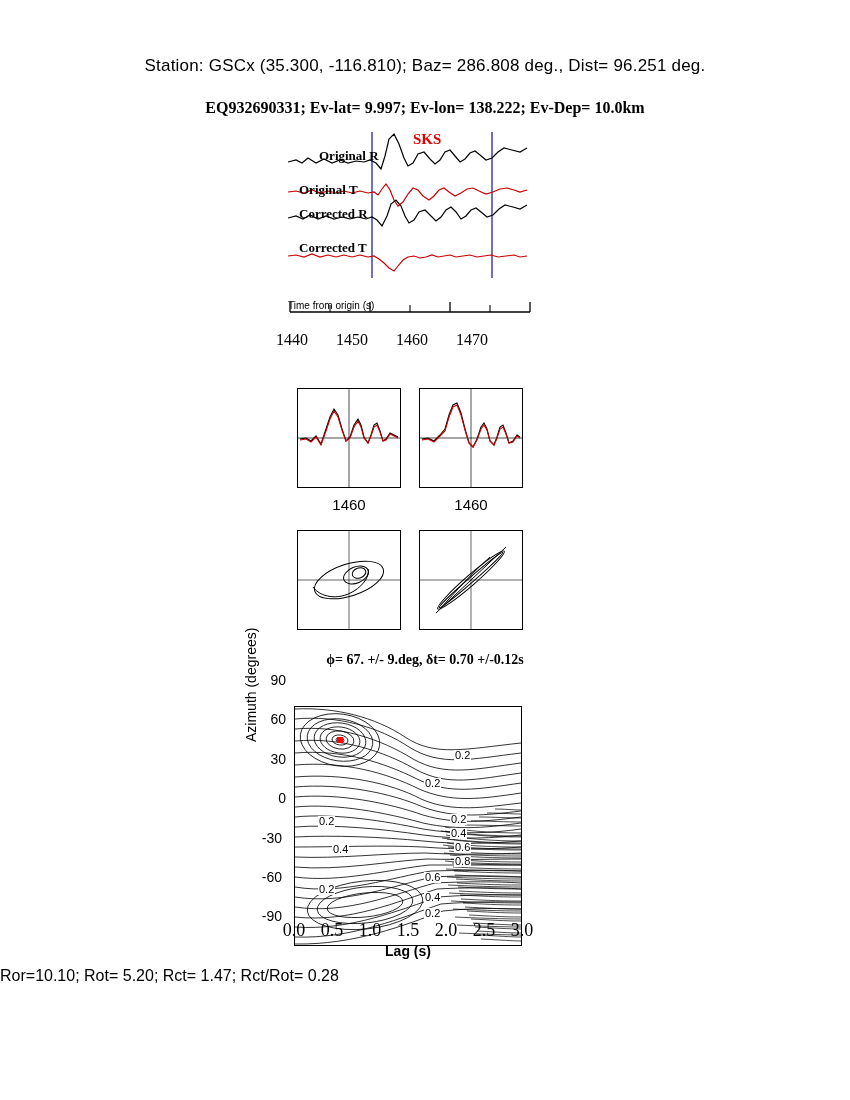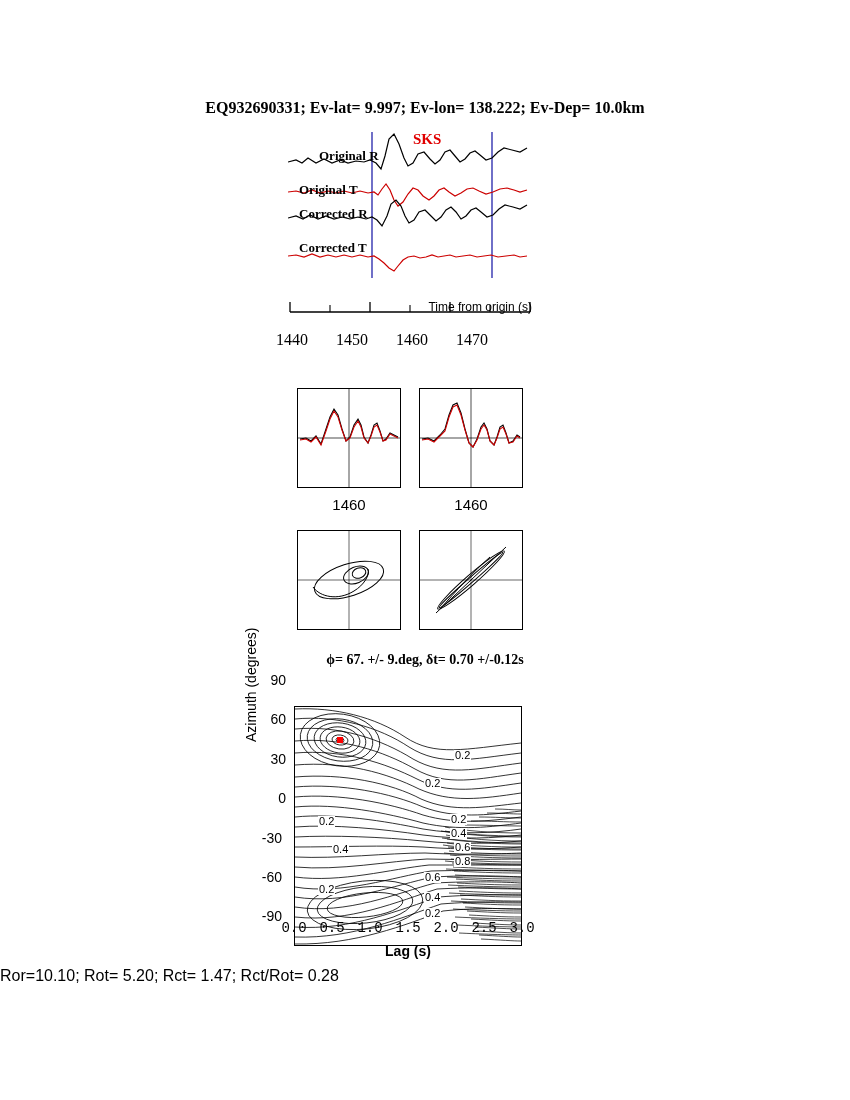--- a/index.html
+++ b/index.html
@@ -73,22 +73,22 @@
   
   .time-axis {
     position: absolute;
     left: 288px; top: 296px;
     width: 244px; height: 22px;
   }
   .time-title {
     position: absolute;
     left: 288px; top: 300px;
     width: 244px;
-    text-align: right;
-    font-size: 12px;
+    text-align: left;
+    font-size: 10px;
     font-family: "Liberation Sans", sans-serif;
   }
   .time-ticklabels {
     position: absolute;
     left: 276px; top: 331px;
     width: 270px;
     height: 20px;
   }
   .time-ticklabels span {
     position: absolute;
@@ -154,22 +154,22 @@
   }
   .ytick {
     position: absolute;
     font-size: 14px;
     font-family: "Liberation Sans", sans-serif;
     text-align: right;
     width: 34px;
   }
   .xtick {
     position: absolute;
-    font-size: 14px;
-    font-family: Liberation Mono, monospace;
+    font-size: 18px;
+    font-family: Liberation Serif, serif;
     text-align: center;
     width: 36px;
   }
   .xlabel {
     position: absolute;
     left: 294px; top: 943px;
     width: 228px;
     text-align: center;
     font-size: 14px;
     font-family: "Liberation Sans", sans-serif;
@@ -190,20 +190,21 @@
     background: #fff;
     padding: 0 1px;
     line-height: 11px;
   }
 </style>
 </head>
 <body>
 
 <div class="page">
 
+  <div class="hdr1">Station: GSCx (35.300, -116.810); Baz=  286.808 deg., Dist=   96.251 deg.</div>
   <div class="hdr2">EQ932690331; Ev-lat=   9.997; Ev-lon= 138.222; Ev-Dep= 10.0km</div>
 
   <div class="wf-panel">
     <svg class="wf-svg" width="240" height="150" viewBox="0 0 240 150">
 
       <line x1="84" y1="2" x2="84" y2="148" stroke="#2222aa" stroke-width="1.3"></line>
       <line x1="204" y1="2" x2="204" y2="148" stroke="#2222aa" stroke-width="1.3"></line>
 
       <polyline fill="none" stroke="#000000" stroke-width="1.2" points="0,32 8,30 14,33 20,28 28,33 36,29 44,33 52,30 60,33 68,31 76,32 82,30 88,33 93,39 97,26 101,9 106,4 111,14 116,28 120,36 125,33 130,24 136,22 142,29 147,34 152,30 157,22 162,20 167,26 172,32 177,29 182,23 187,21 192,25 198,30 204,28 210,22 216,18 224,20 232,22 239,18"></polyline>
 

